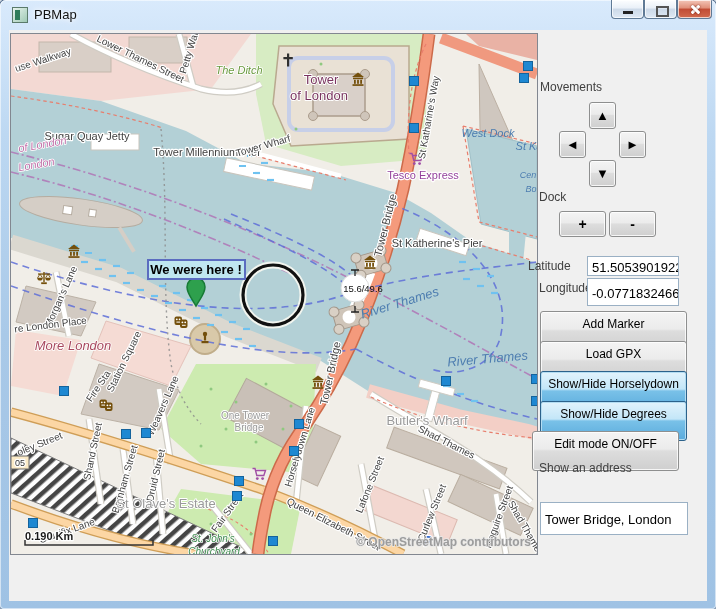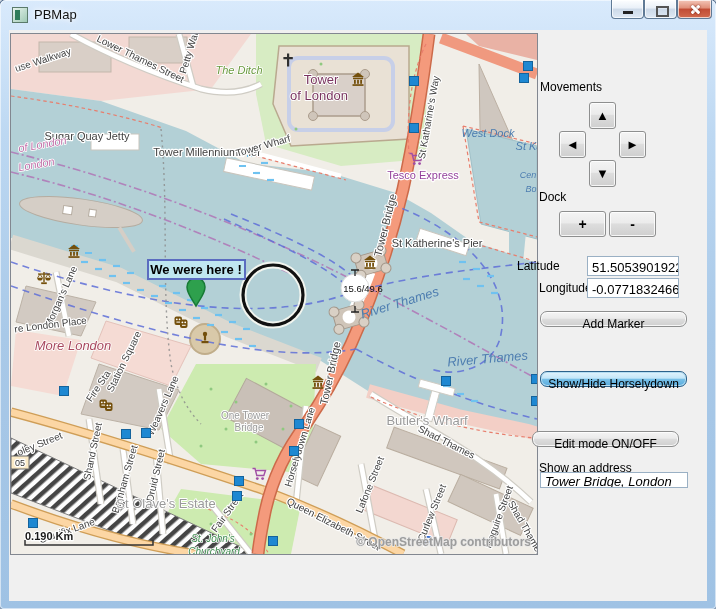--- a/index.html
+++ b/index.html
@@ -19,28 +19,28 @@
   #btn-close{left:677px;width:35px;background:linear-gradient(180deg,#f4c6b8 0%,#e08f79 45%,#c14c35 50%,#d06ب 100%);
     background:linear-gradient(180deg,#f4c6b8 0%,#e08f79 45%,#c14c35 50%,#d26a4e 100%);}
   #btn-min i{position:absolute;left:11px;top:11px;width:10px;height:3px;background:#222;}
   #btn-max i{position:absolute;left:11px;top:6px;width:9px;height:7px;border:2px solid #555;}
   #btn-close i,#btn-close b{position:absolute;left:16px;top:4px;width:3px;height:11px;background:#fff;border-radius:1px;
     box-shadow:0 0 2px #7a1f10;}
   #btn-close i{transform:rotate(45deg);} #btn-close b{transform:rotate(-45deg);}
   #client{position:absolute;left:9px;top:30px;width:698px;height:571px;background:#f0f0f0;}
   #map-panel{position:absolute;left:1px;top:3px;width:526px;height:520px;border:1px solid #828790;background:#fff;}
   #map-panel svg{display:block;}
-  .plabel{position:absolute;font-size:12px;color:#000000;}
+  .plabel{position:absolute;font-size:12px;color:#404040;}
   .win-btn{position:absolute;box-sizing:border-box;border:1px solid #8e8f8f;border-radius:3px;color:#000;
     background:linear-gradient(180deg,#f4f4f4 0%,#ebebeb 45%,#dddddd 50%,#cfcfcf 100%);
     font-family:"Liberation Sans",sans-serif;font-size:12px;text-align:center;cursor:default;
     box-shadow:inset 0 0 0 1px rgba(255,255,255,.8);}
   .win-btn.arrow{width:27px;height:27px;line-height:25px;font-size:13px;}
   .win-btn.zoomb{width:47px;height:26px;line-height:24px;font-size:14px;font-weight:bold;}
-  .win-btn.wide{width:147px;height:16px;line-height:24px;border-radius:7px;}
+  .win-btn.wide{width:147px;height:40px;line-height:24px;}
   .win-btn.toggled{background:linear-gradient(180deg,#e2f3fc 0%,#c3e6f8 45%,#79c1e8 50%,#5aabdd 100%);
     border-color:#2c628b;box-shadow:inset 0 0 0 1px #b4ddf2;}
   .tbox{position:absolute;box-sizing:border-box;border:1px solid #9ab0c4;background:#fff;font-size:13px;
     padding:2px 0 0 4px;color:#000;font-family:"Liberation Sans",sans-serif;}
   
   text{font-family:"Liberation Sans",sans-serif;paint-order:stroke;stroke:#ffffff;stroke-width:2.4px;stroke-linejoin:round;}
   .st{fill:#424242;}
   .wtr{fill:#4d7db0;font-style:italic;stroke:none;}
   .shp{fill:#93419b;}
   .grn{fill:#6a9a3f;font-style:italic;stroke-width:1.6px;}
@@ -476,25 +476,27 @@
     <div class="plabel" style="left:531px;top:50px">Movements</div>
     <div class="win-btn arrow" style="left:580px;top:72px">▲</div>
     <div class="win-btn arrow" style="left:550px;top:101px">◄</div>
     <div class="win-btn arrow" style="left:610px;top:101px">►</div>
     <div class="win-btn arrow" style="left:580px;top:130px">▼</div>
 
     <div class="plabel" style="left:530px;top:160px">Dock</div>
     <div class="win-btn zoomb" style="left:550px;top:181px">+</div>
     <div class="win-btn zoomb" style="left:600px;top:181px">-</div>
 
-    <div class="plabel" style="left:508px;top:229px">Latitude</div>
+    <div class="plabel" style="left:519px;top:229px">Latitude</div>
     <input class="tbox" style="left: 578px; top: 226px; width: 92px; height: 20px;" value="51.5053901922">
     <div class="plabel" style="left:530px;top:251px">Longitude</div>
-    <input class="tbox" style="left: 578px; top: 248px; width: 92px; height: 20px;" value="-0.0771832466">
+    <input class="tbox" style="left: 578px; top: 248px; width: 92px; height: 28px;" value="-0.0771832466">
 
     <div class="win-btn wide" style="left:531px;top:281px">Add Marker</div>
+    <div class="win-btn wide" style="left:531px;top:311px">Load GPX</div>
     <div class="win-btn wide toggled" style="left:531px;top:341px">Show/Hide Horselydown</div>
+    <div class="win-btn wide toggled" style="left:531px;top:371px">Show/Hide Degrees</div>
     <div class="win-btn wide" style="left:523px;top:401px">Edit mode ON/OFF</div>
 
     <div class="plabel" style="left:530px;top:431px">Show an address</div>
-    <input class="tbox" style="left: 531px; top: 442px; width: 148px; height: 16px; font-style: italic;" value="Tower Bridge, London">
+    <input class="tbox" style="left: 531px; top: 472px; width: 148px; height: 33px;" value="Tower Bridge, London">
   </div>
 </div>
 
 </body></html>

